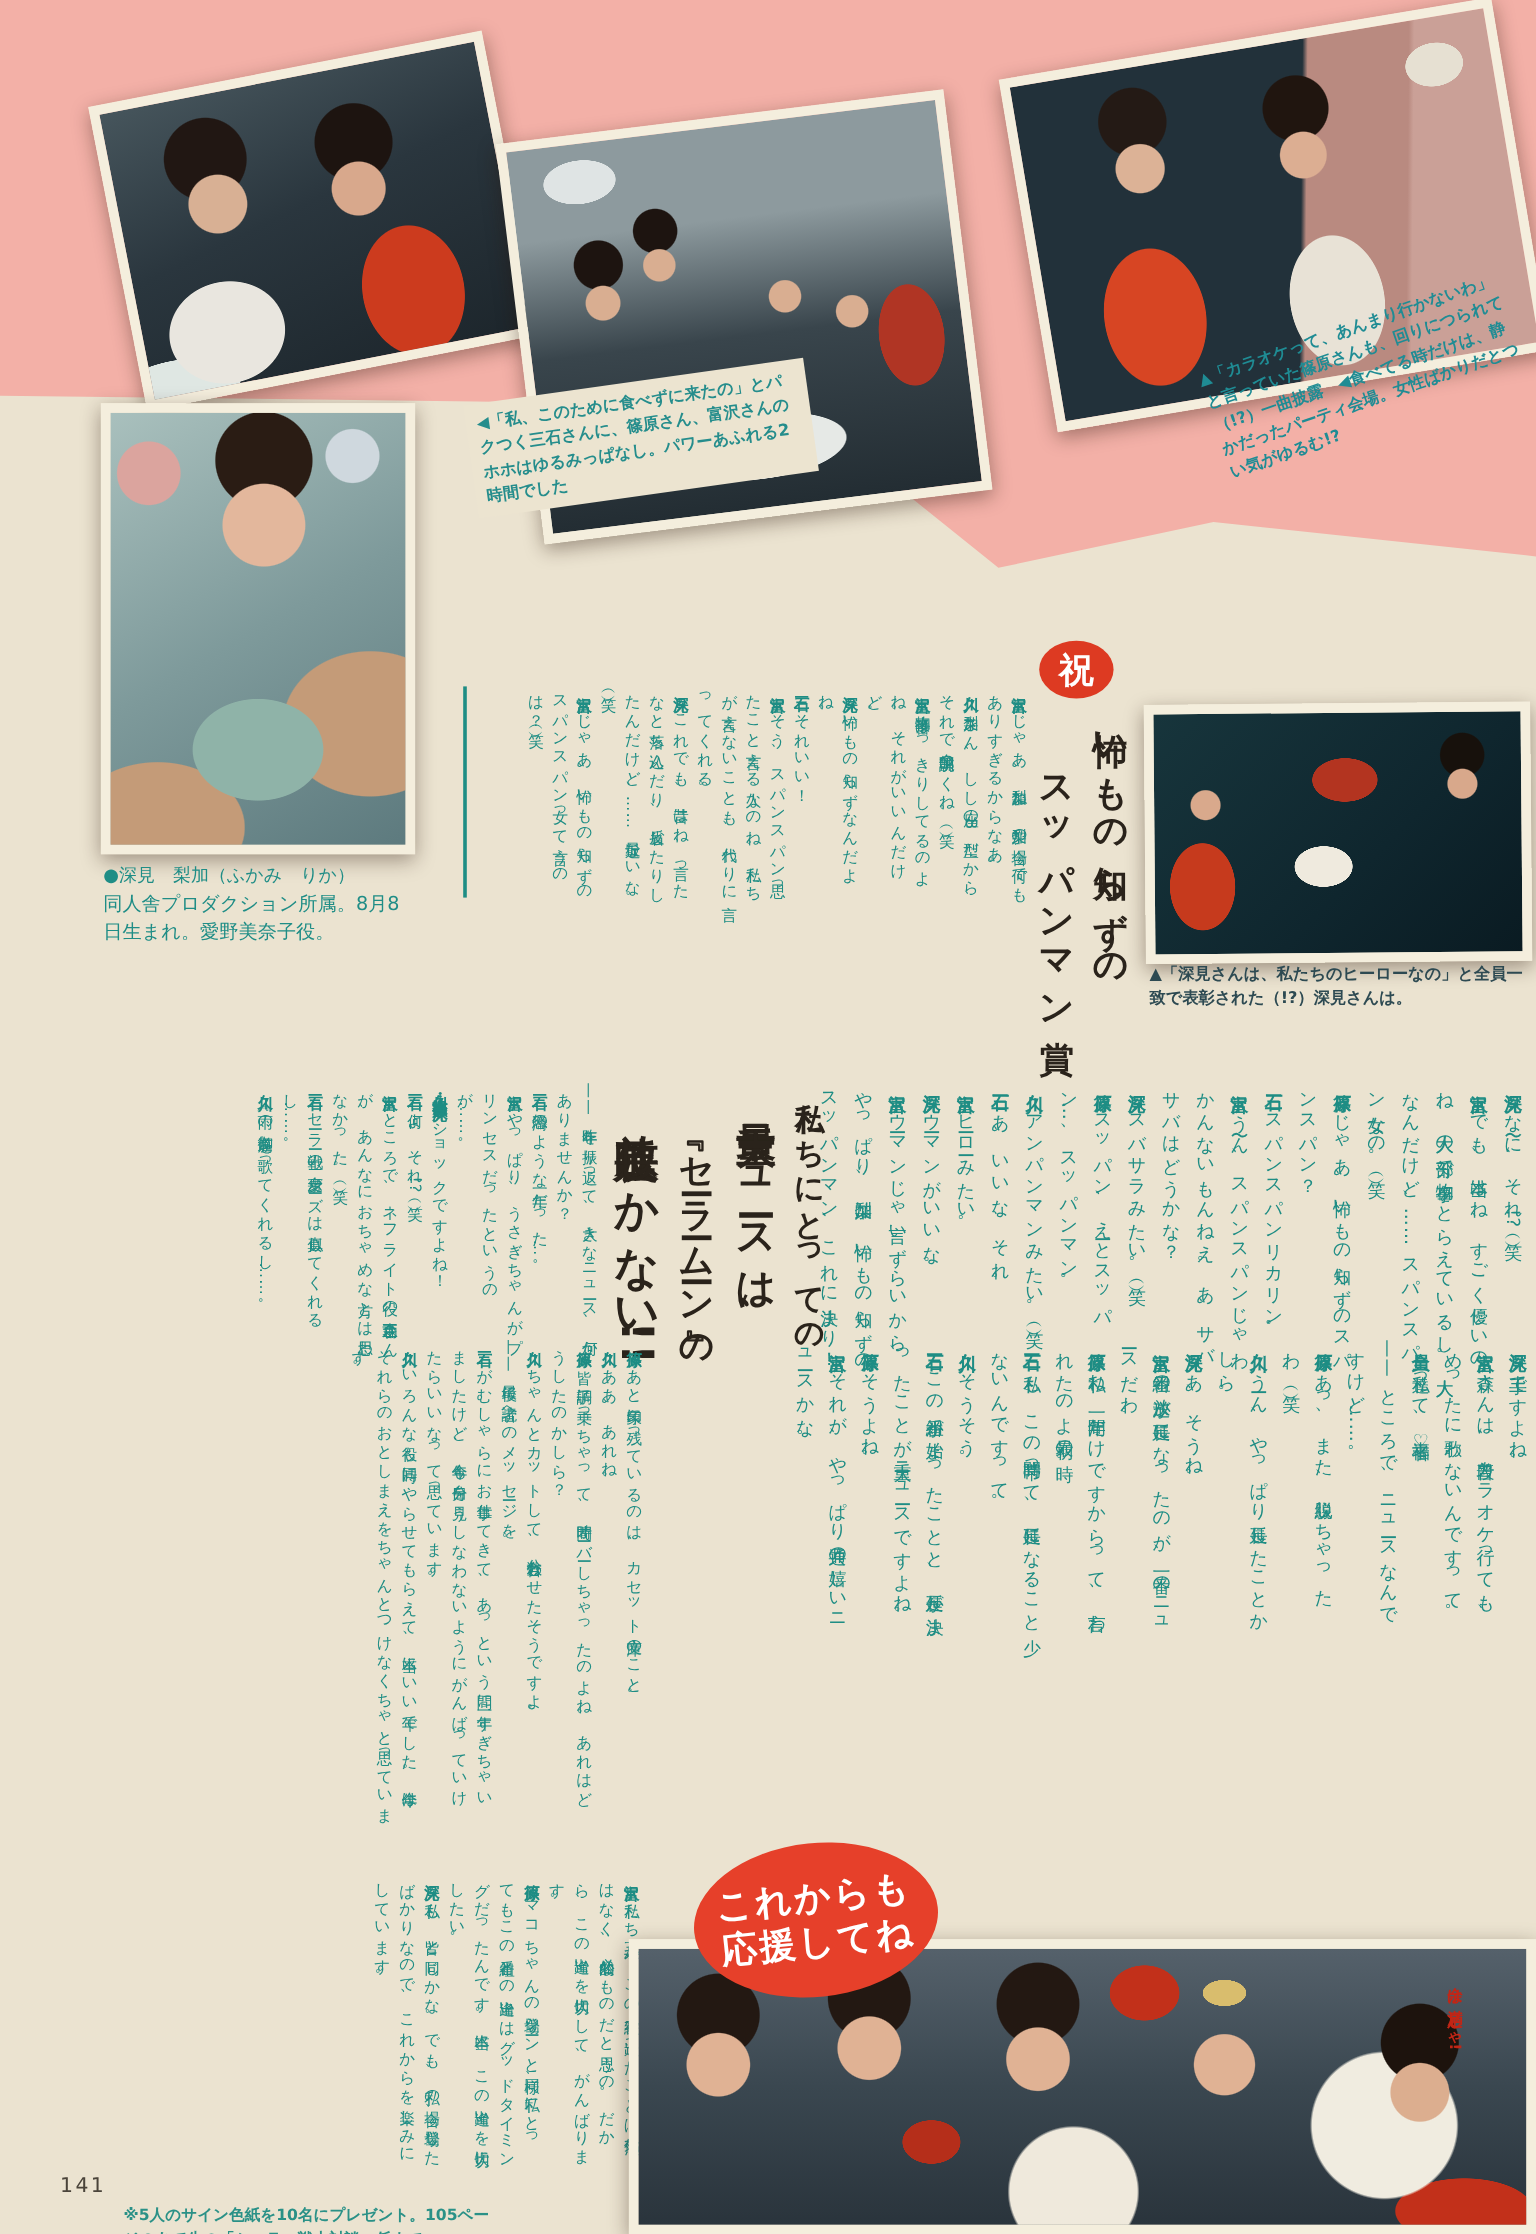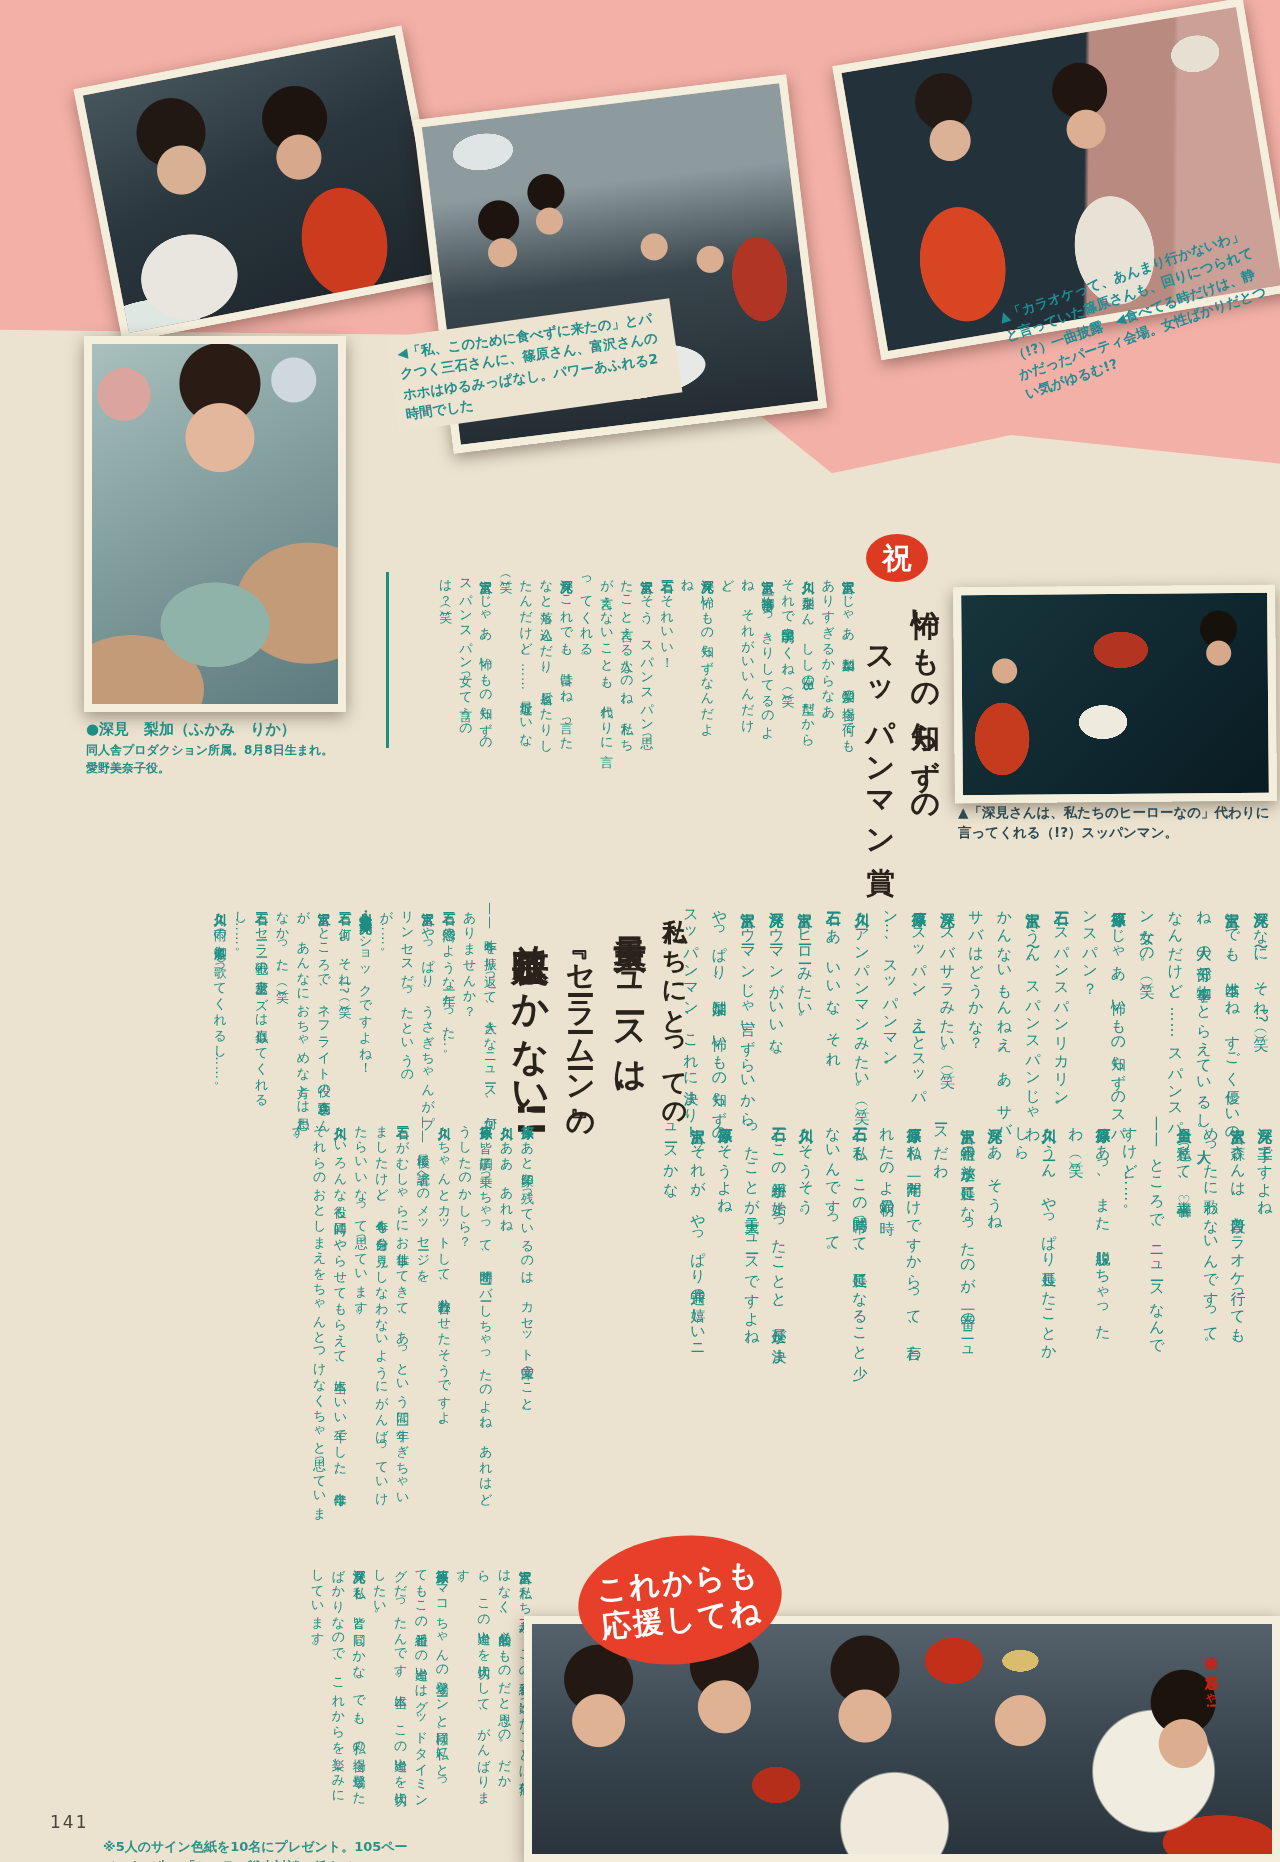--- a/index.html
+++ b/index.html
@@ -102,22 +102,22 @@
       linear-gradient(150deg,#a9c0bd 0%,#7e9a9b 50%,#5d7a7e 100%);
   }
   
   .cap{color:#258d8c;font-weight:bold;line-height:1.5;}
   .cap-top-center{position:absolute;left:386px;top:338px;width:268px;font-size:13.5px;
     transform:rotate(-8deg);transform-origin:left top;background:#ece4d0;padding:7px 9px;}
   .cap-top-right{position:absolute;left:996px;top:308px;width:268px;font-size:13.5px;
     transform:rotate(-19deg);transform-origin:left top;color:#1f8c94;}
   .cap-karaoke{position:absolute;left:958px;top:802px;width:318px;font-size:13.5px;color:#2d4a52;}
   .profile-cap{position:absolute;left:86px;top:720px;width:254px;color:#1f8d86;}
-  .profile-cap .nm{font-size:15px;font-weight:bold;margin-bottom:2px;}
-  .profile-cap .inf,.profile-cap .qt{font-size:12px;font-weight:bold;line-height:1.5;}
+  .profile-cap .nm{font-size:15px;font-weight:normal;margin-bottom:2px;}
+  .profile-cap .inf,.profile-cap .qt{font-size:16px;font-weight:normal;line-height:1.5;}
   
   .award-badge{
     position:absolute;left:866px;top:534px;width:62px;height:48px;background:#dd3a22;
     border-radius:50%;color:#fff;font-size:29px;font-weight:bold;line-height:48px;text-align:center;
   }
   .award-title{
     position:absolute;left:858px;top:588px;height:330px;writing-mode:vertical-rl;
     color:#2a231b;font-weight:bold;font-size:29px;letter-spacing:3px;line-height:1.55;
   }
   .award-title .l2{padding-top:40px;}
@@ -171,21 +171,21 @@
     <div class="inf">同人舎プロダクション所属。8月8日生まれ。愛野美奈子役。</div>
   </div>
 
   <div class="award-badge">祝</div>
   <div class="award-title">
     <div class="l1">怖いもの知らずの</div>
     <div class="l2">スッパンマン賞</div>
   </div>
 
   <div class="photo photo-mid-right"></div>
-  <div class="cap cap-karaoke">▲「深見さんは、私たちのヒーローなの」代わりに言ってくれる（!?）スッパンマン。</div>
+  <div class="cap cap-karaoke">▲「深見さんは、私たちのヒーローなの」と全員一致で表彰された（!?）深見さんは。</div>
 
   <div class="divider"></div>
 
   <div class="dialogue sec1">
       <div class="utt"><b>富沢　</b>じゃあ、梨加ね。梨加の場合、何でもありすぎるからなあ。</div>
       <div class="utt"><b>久川　</b>梨加さん、しし座のB型だから、それで全部説明つくね。（笑）</div>
       <div class="utt"><b>富沢　</b>物事一番はっきりしてるのよね。それがいいんだけど。</div>
       <div class="utt"><b>深見　</b>怖いもの知らずなんだよね。</div>
       <div class="utt"><b>三石　</b>それいい！</div>
       <div class="utt"><b>富沢　</b>そう、スパンスパン思ったこと言える人なのね。私たちが言えないことも、代わりに言ってくれる。</div>

